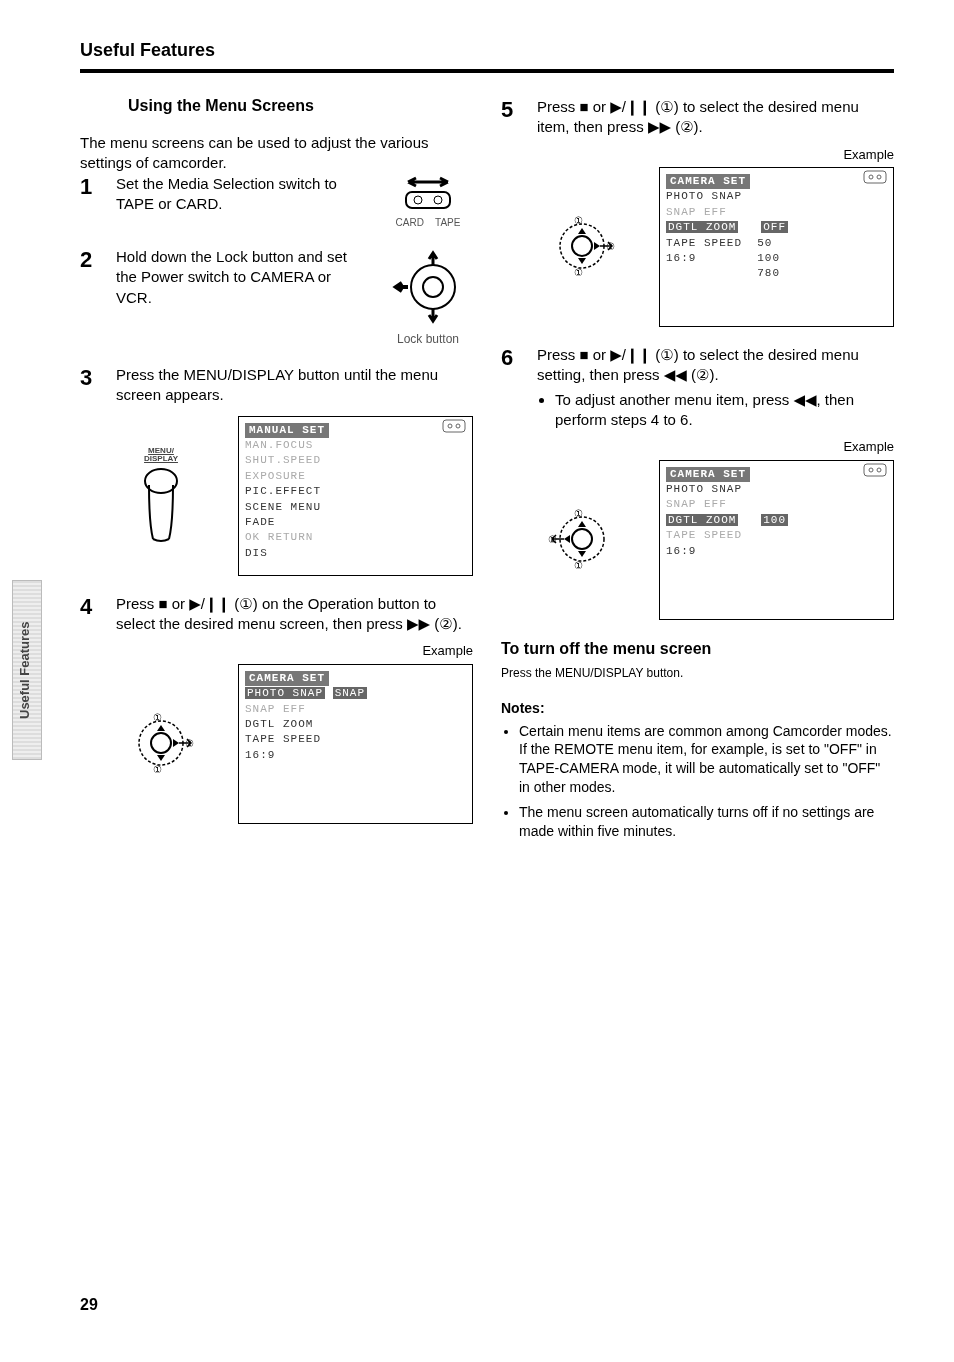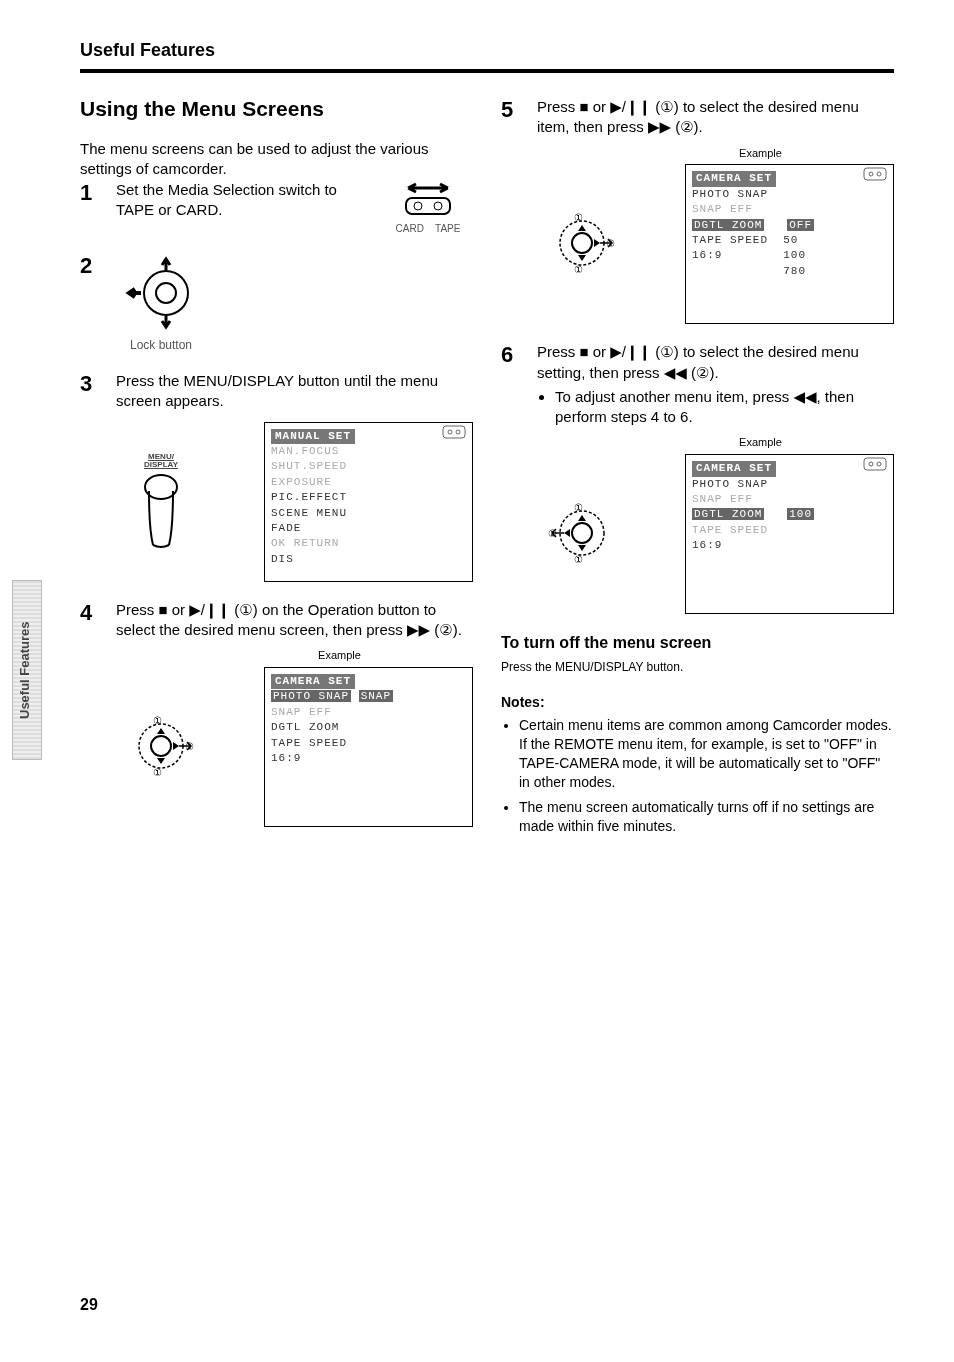--- a/index.html
+++ b/index.html
@@ -23,23 +23,24 @@
   }
   .columns {
     display: flex;
     gap: 28px;
   }
   .col {
     flex: 1;
     min-width: 0;
   }
   h1.title {
-    font-size: 21px;
+    font-size: 16px;
     font-weight: bold;
     margin-bottom: 18px;
+    margin-left: 48px;
   }
   .intro {
     font-size: 15px;
     line-height: 1.35;
   }
   .step {
     display: flex;
     gap: 14px;
     margin-bottom: 18px;
   }
@@ -57,27 +58,27 @@
   .media-icon, .lock-icon {
     width: 90px;
     flex-shrink: 0;
     text-align: center;
     font-size: 10px;
     color:#555;
   }
   .media-icon svg, .lock-icon svg { display:block; margin:0 auto 2px; }
   .lock-label { font-size: 12px; margin-top:4px; }
   .example-label {
-    font-size: 11px;
-    text-align: center;
+    font-size: 13px;
+    text-align: right;
     margin-bottom: 4px;
   }
   .screen-box {
     border: 1.5px solid #000;
-    width: 209px;
+    width: 235px;
     height: 160px;
     padding: 6px;
     font-family: "Courier New", monospace;
     font-size: 11px;
     line-height: 1.4;
     letter-spacing: 1px;
     background:#fff;
     margin-left:auto;
   }
   .screen-title {
@@ -157,20 +158,21 @@
             <span>CARD</span>&nbsp;&nbsp;&nbsp;&nbsp;<span>TAPE</span>
           </div>
         </div>
       </div>
     </div>
 
     <div class="step">
       <div class="step-num">2</div>
       <div class="step-body">
         <div class="row">
+          <div>Hold down the Lock button and set the Power switch to CAMERA or VCR.</div>
           <div class="lock-icon">
             <svg width="80" height="80" viewBox="0 0 80 80">
               <circle cx="45" cy="40" r="22" fill="none" stroke="#000" stroke-width="2"></circle>
               <circle cx="45" cy="40" r="10" fill="none" stroke="#000" stroke-width="2"></circle>
               <path d="M45 6 L45 18 M41 12 L45 6 L49 12" stroke="#000" stroke-width="3" fill="none"></path>
               <path d="M45 62 L45 74 M41 68 L45 74 L49 68" stroke="#000" stroke-width="3" fill="none"></path>
               <path d="M8 40 L20 40 M14 36 L8 40 L14 44" stroke="#000" stroke-width="4" fill="#000"></path>
             </svg>
             <div class="lock-label">Lock button</div>
           </div>

